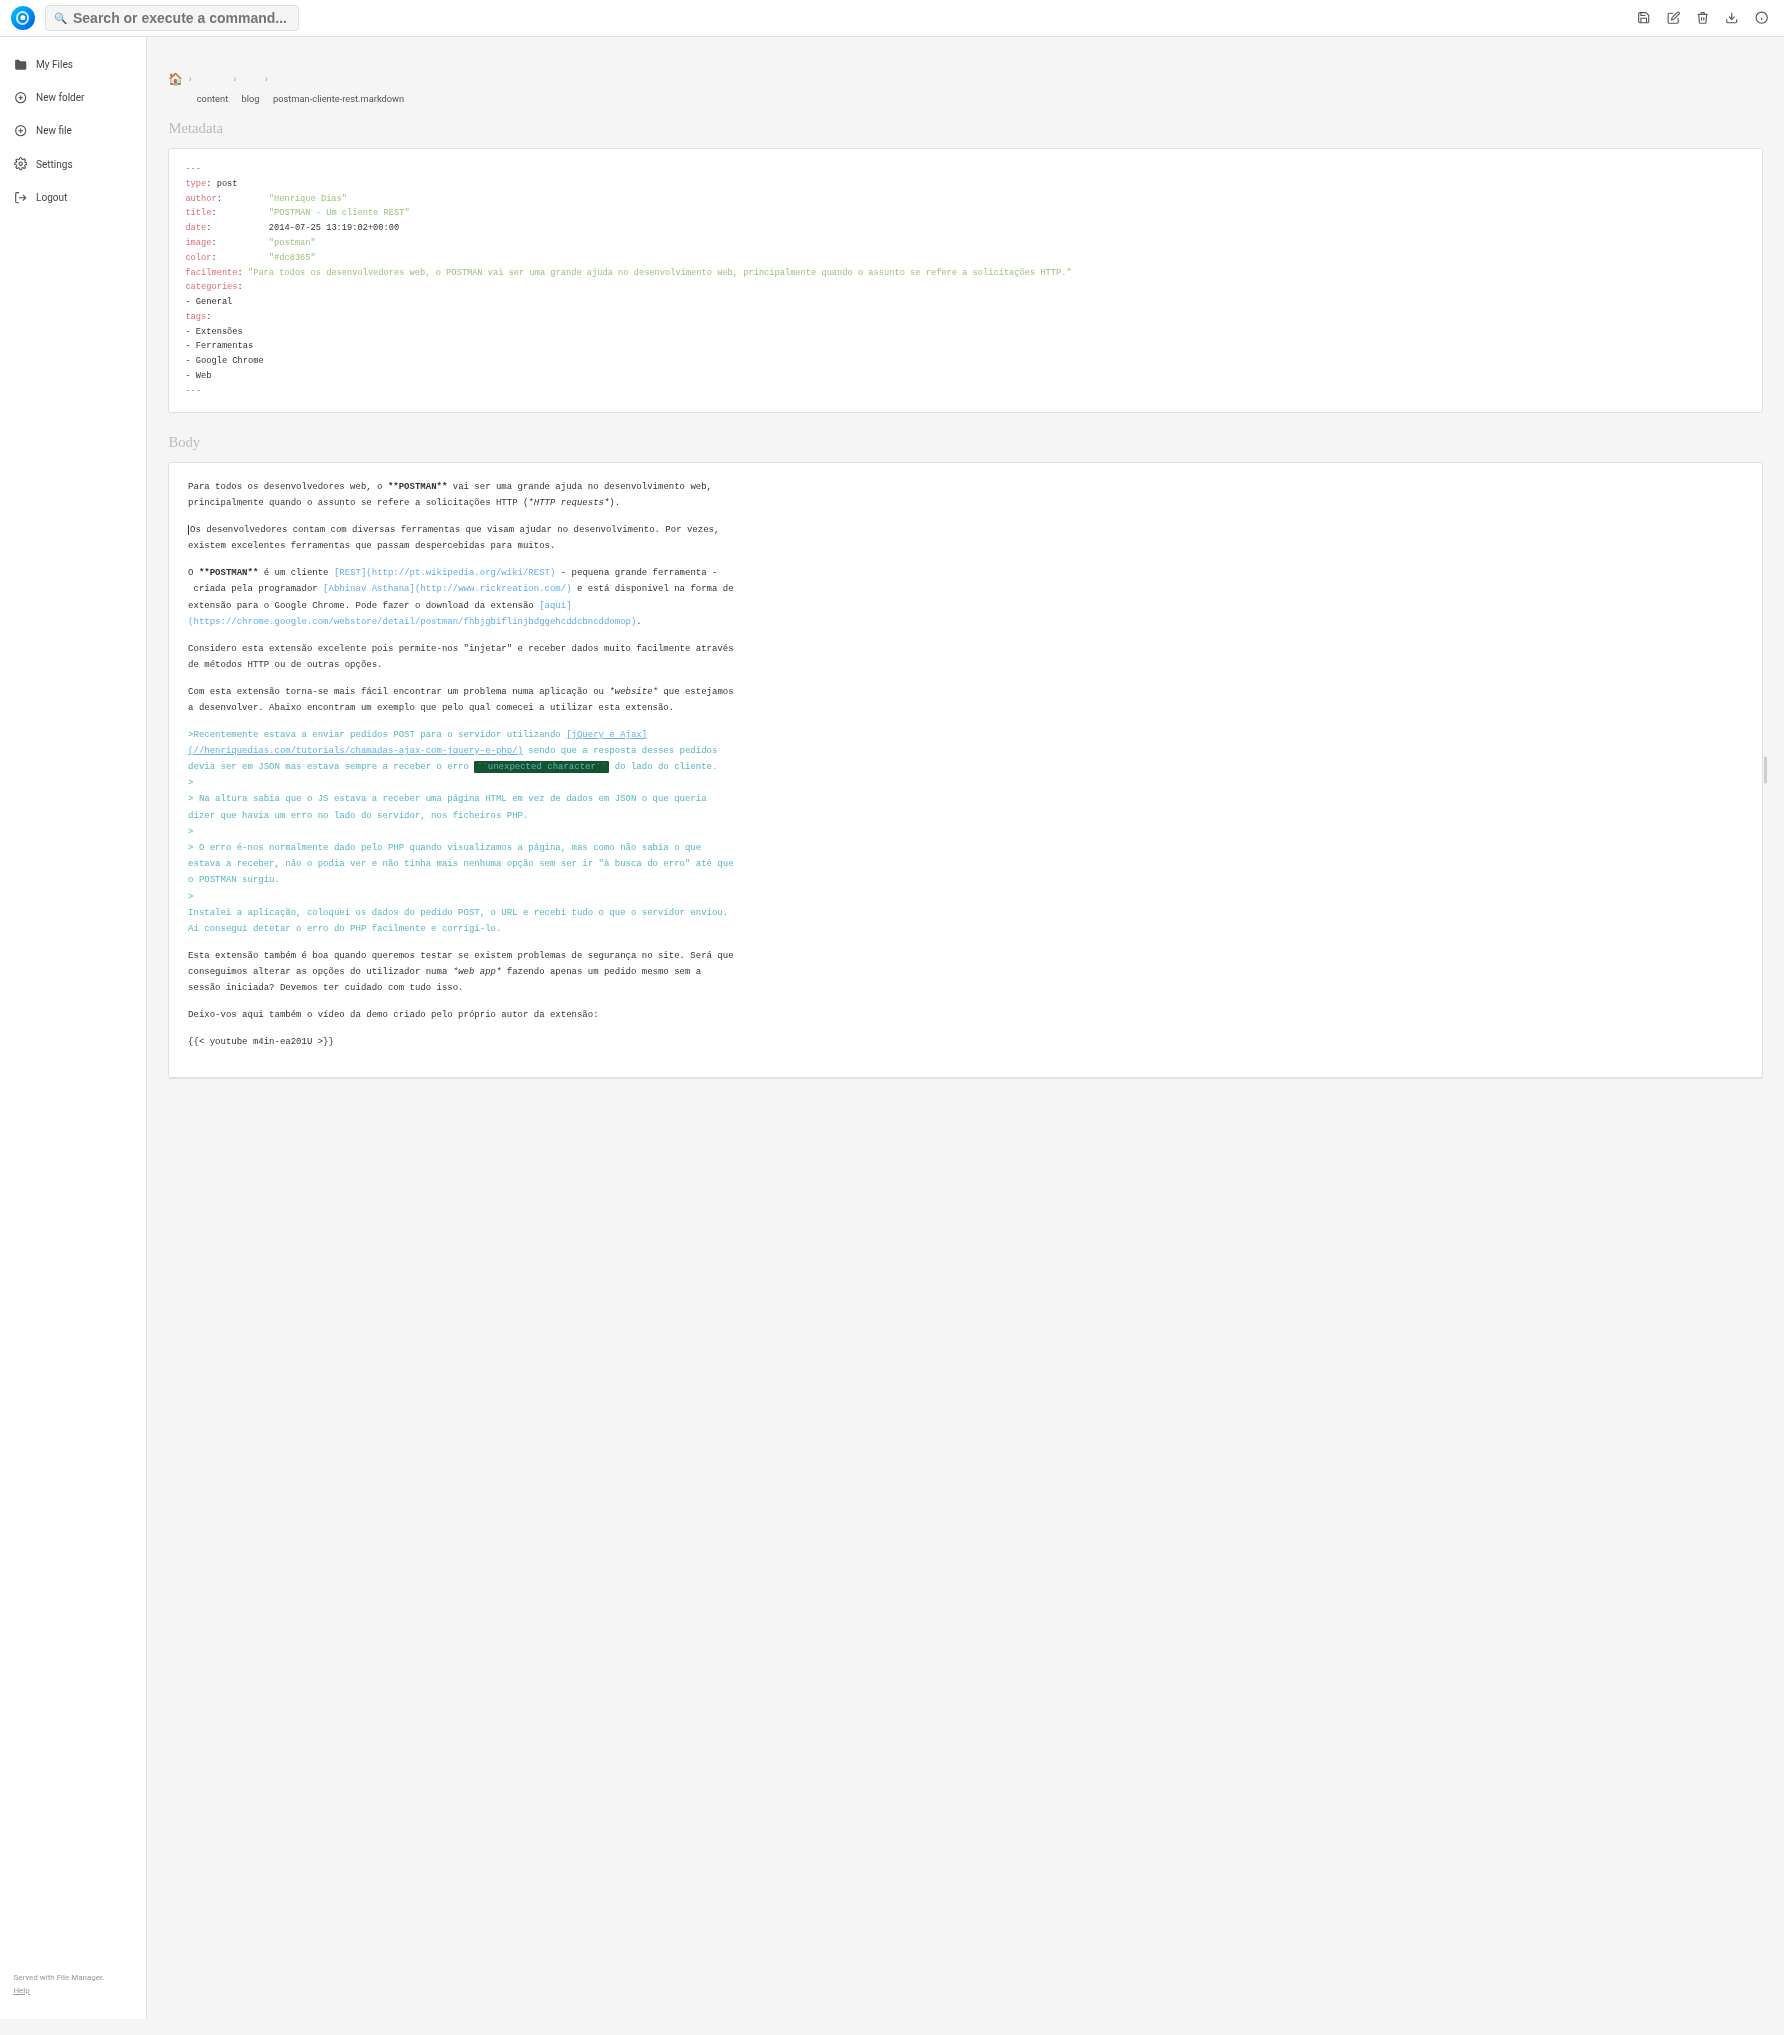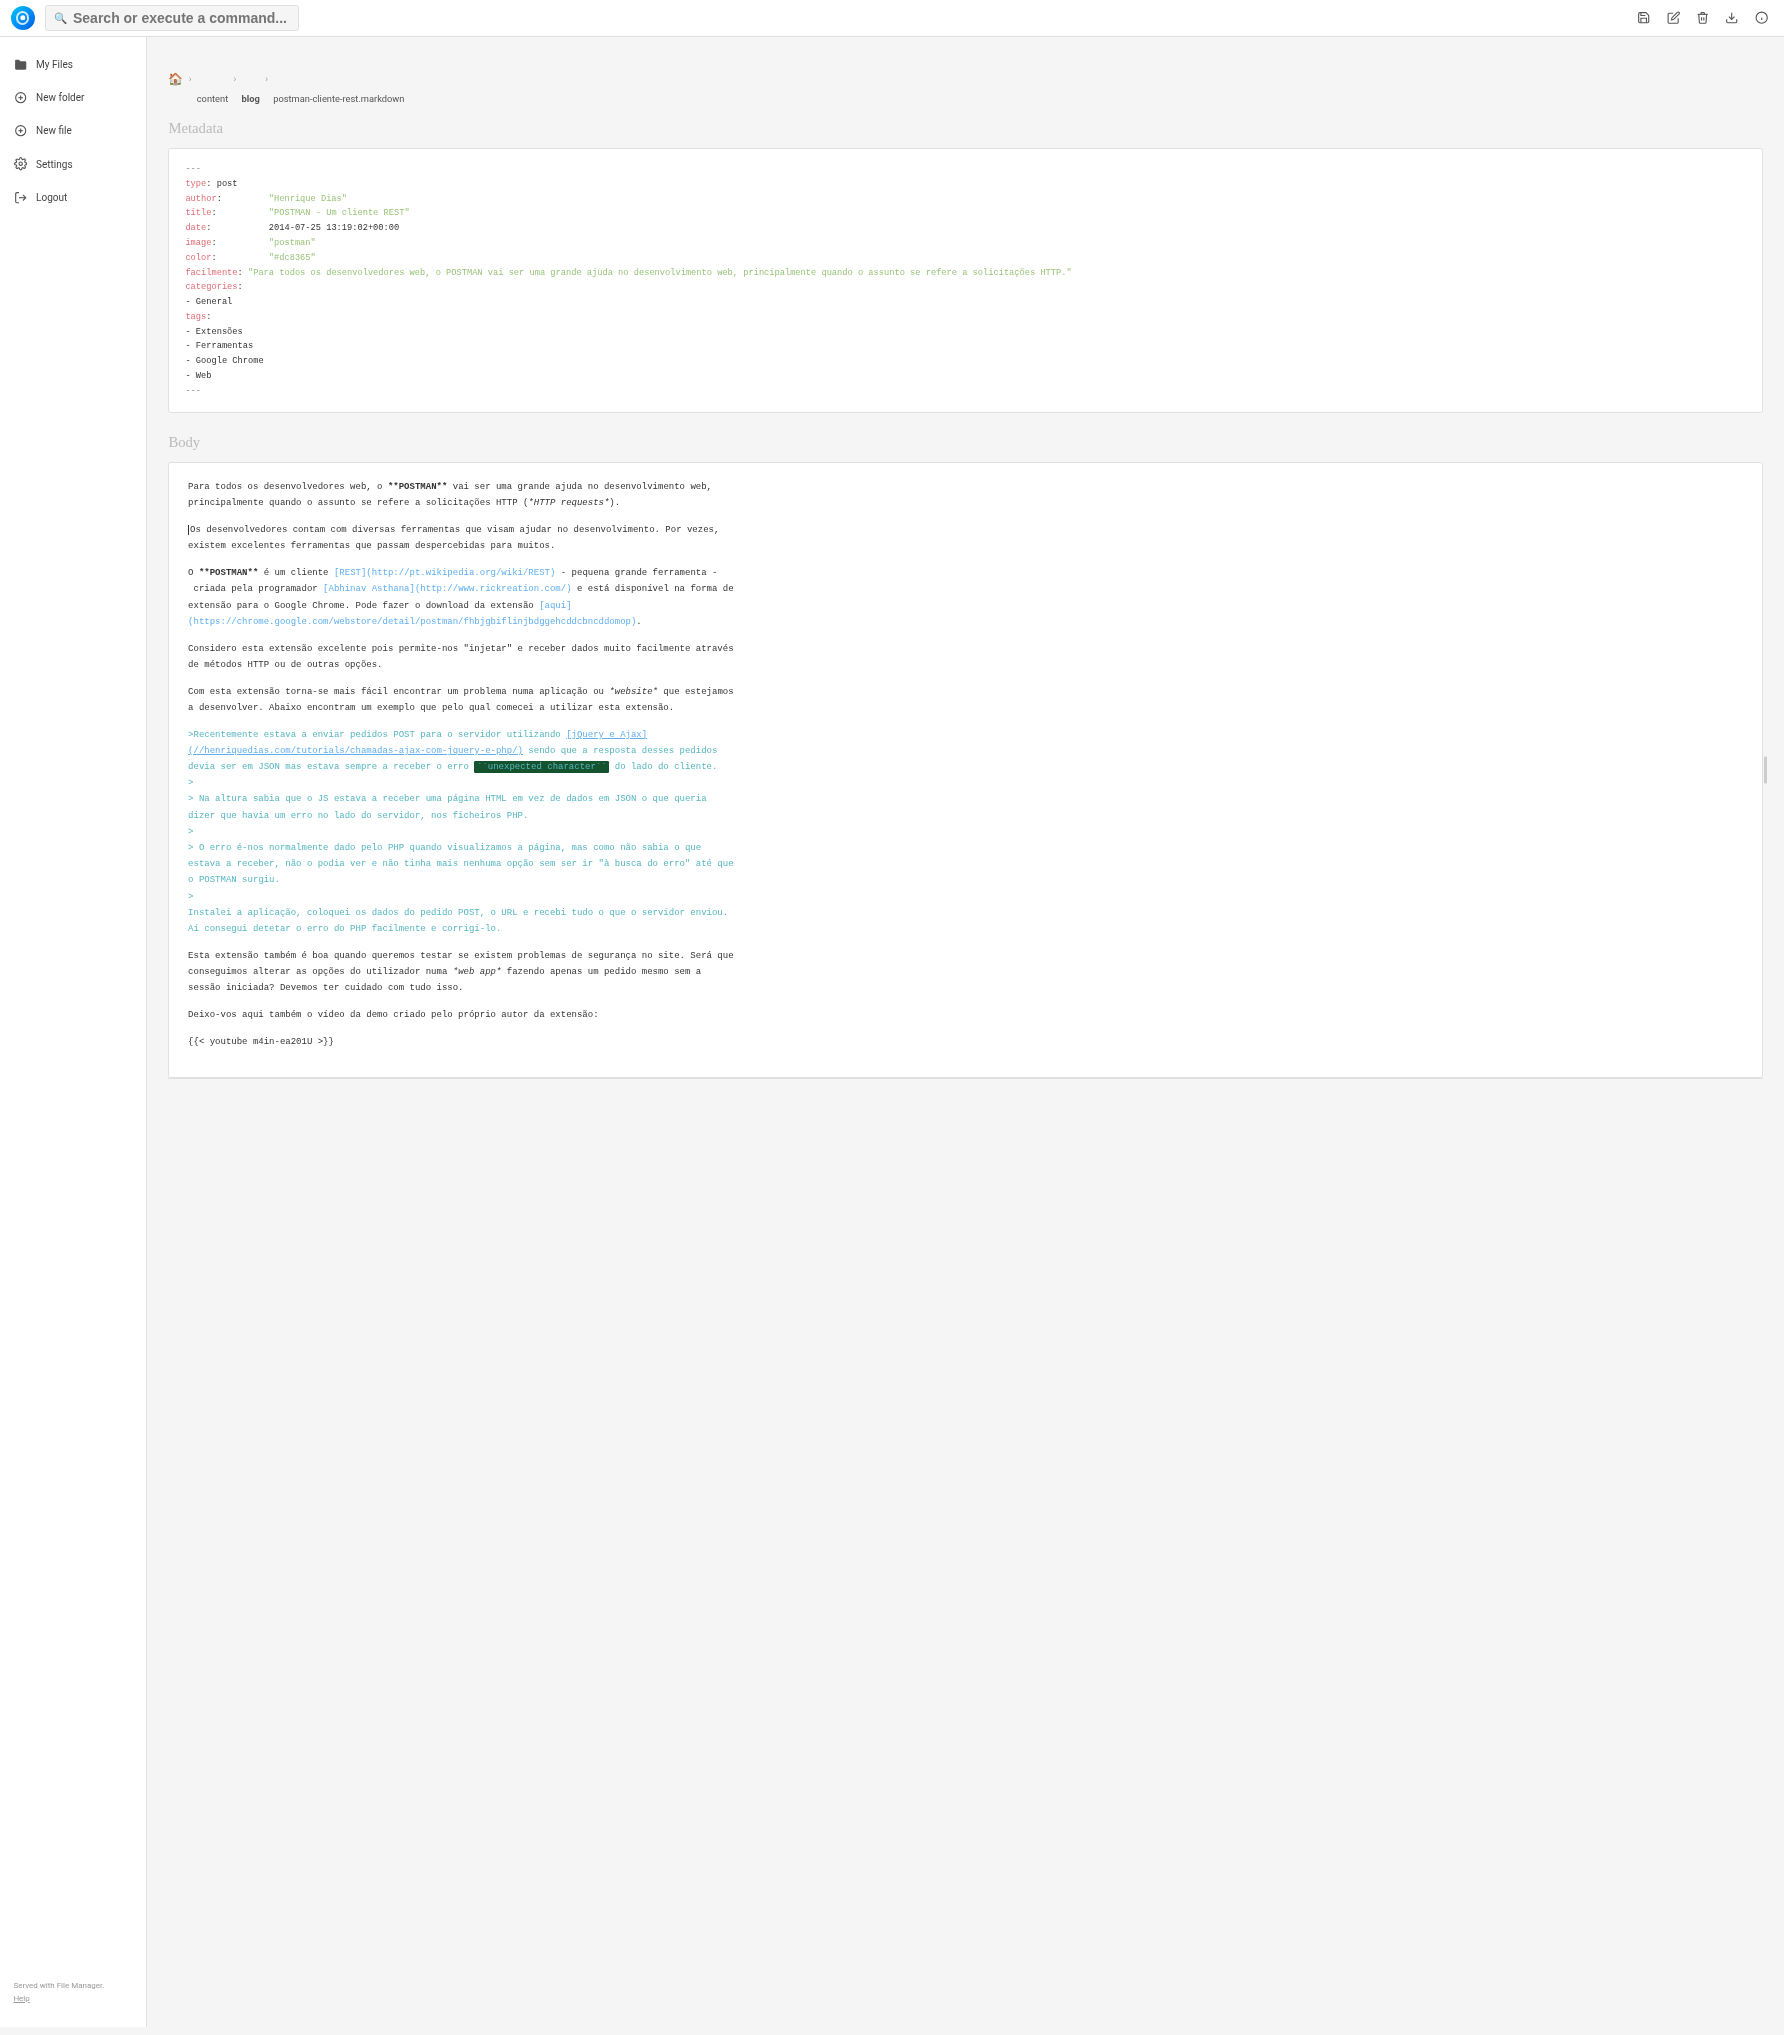--- a/index.html
+++ b/index.html
@@ -98,21 +98,21 @@
     
     .sidebar {
       width: 147px;
       background: #fff;
       border-right: 0.7px solid #e0e0e0;
       padding: 10.7px 0;
       display: flex;
       flex-direction: column;
       position: fixed;
       top: 37px;
-      bottom: 8px;
+      bottom: 16px;
       left: 0;
     }
     .sidebar-item {
       display: flex;
       align-items: center;
       gap: 8px;
       padding: 9.3px 13.4px;
       cursor: pointer;
       color: #444;
       font-size: 10px;
@@ -338,21 +338,21 @@
     </div>
   </div>
 
   <div class="main">
 
     <div class="breadcrumb">
       <span style="font-size:12px;cursor:pointer;">🏠</span>
       <span class="breadcrumb-sep">›</span>
       <span class="breadcrumb-item" style="cursor:pointer;">content</span>
       <span class="breadcrumb-sep">›</span>
-      <span class="breadcrumb-item" style="cursor:pointer;font-weight:bold;">blog</span>
+      <span class="breadcrumb-item" style="cursor:pointer;">blog</span>
       <span class="breadcrumb-sep">›</span>
       <span class="breadcrumb-item">postman-cliente-rest.markdown</span>
     </div>
 
     <h2 class="section-title">Metadata</h2>
     <div class="content-box">
       <div>
         <span class="meta-dashes">---</span><br>
         <span class="meta-key">type</span><span class="meta-colon">:</span> <span class="meta-value-plain">post</span><br>
         <span class="meta-key">author</span><span class="meta-colon">:</span>&nbsp;&nbsp;&nbsp;&nbsp;&nbsp;&nbsp;&nbsp;&nbsp; <span class="meta-value-str">"Henrique Dias"</span><br>

